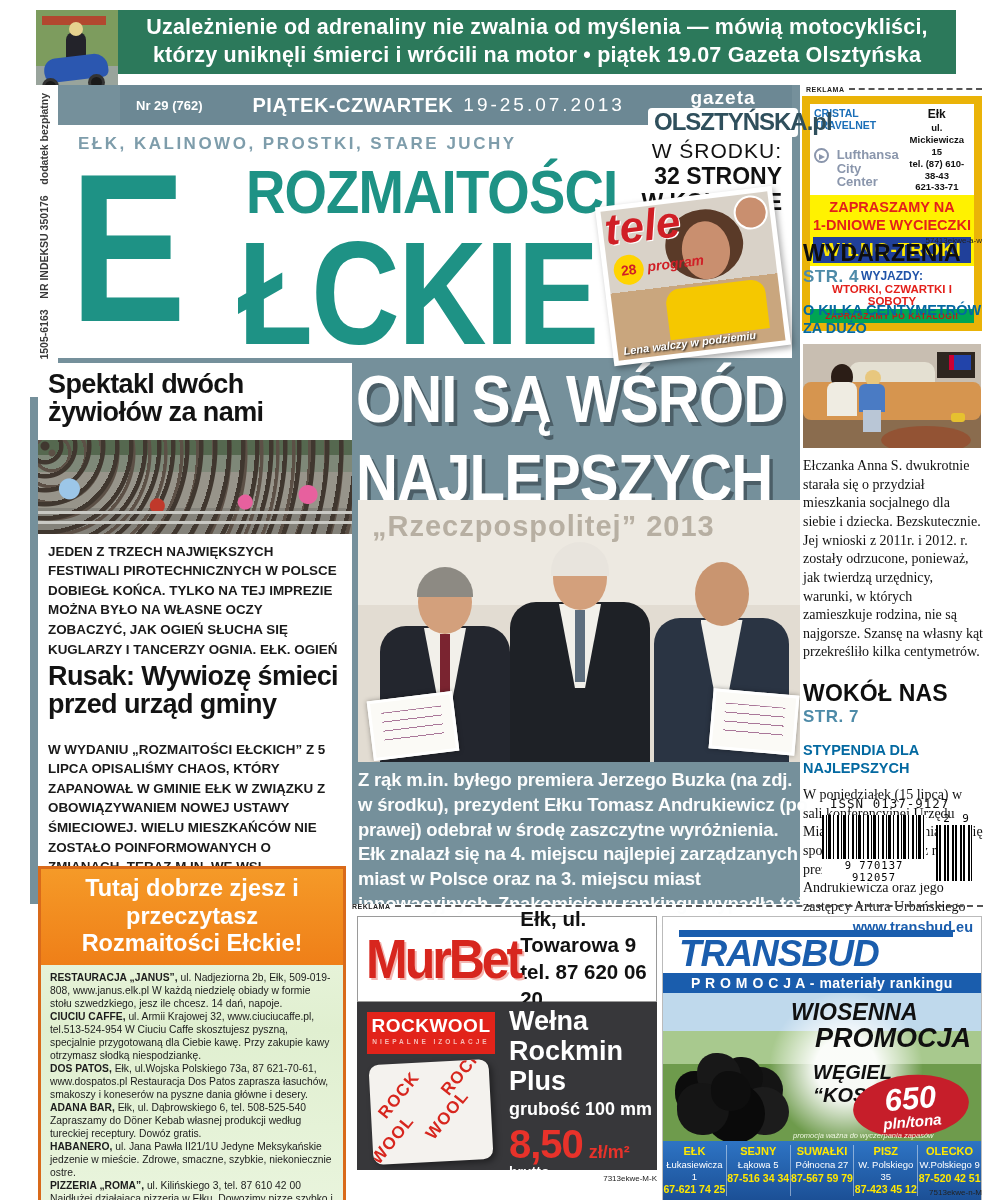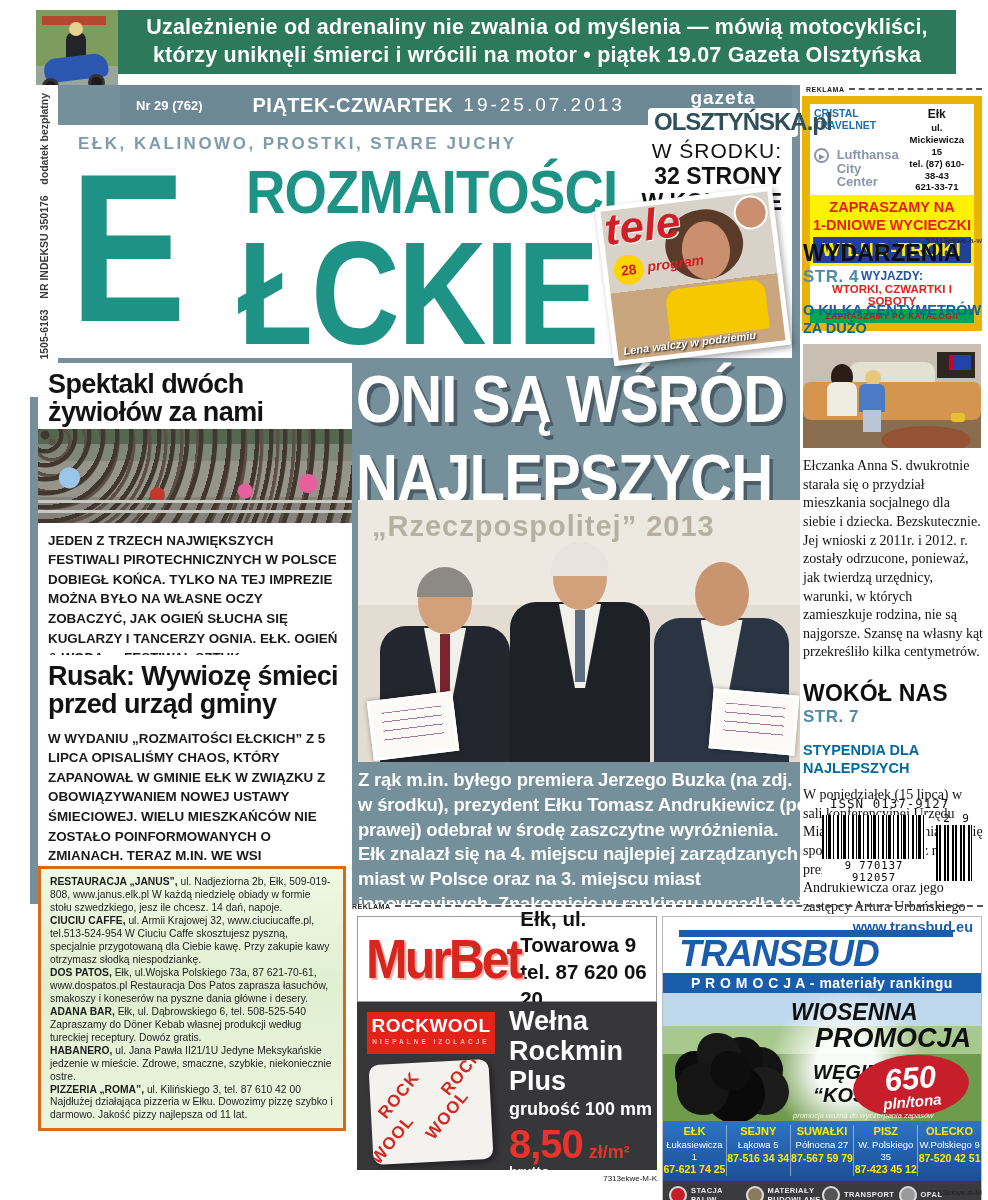--- a/index.html
+++ b/index.html
@@ -133,21 +133,21 @@
     font-family:"DejaVu Sans Mono",monospace;font-size:10.5px;letter-spacing:1px;color:#000;}
   .bc-addon{position:relative;width:36px;height:56px;margin-top:10px;
     background:repeating-linear-gradient(90deg,#000 0 2px,#fff 2px 3px,#000 3px 5px,#fff 5px 8px);}
   .bc-addon-num{position:absolute;top:-13px;right:0;font-family:"DejaVu Sans Mono",monospace;
     font-size:11px;letter-spacing:3px;color:#000;}
 
   
   .article{background:#fff;width:314px;}
   .article-1{left:38px;top:363px;}
   .article-2{left:38px;top:655px;padding-bottom:6px;}
-  .a-title{padding:7px 10px 2px;font-size:27px;font-weight:800;letter-spacing:-.6px;
+  .a-title{padding:7px 10px 13px;font-size:27px;font-weight:800;letter-spacing:-.6px;
     line-height:1.05;color:#131313;}
   .a-body{padding:8px 10px 11px;font-size:13.4px;font-weight:700;line-height:1.46;color:#1a1a1a;}
   .page-ref{color:#4e8ba8;font-weight:800;letter-spacing:.5px;}
   .crowd-photo{position:relative;width:314px;height:94px;overflow:hidden;
     background-color:#8e8c82;
     background-image:
       radial-gradient(circle 11px at 86% 58%, #e7609e 0 9px, transparent 10px),
       radial-gradient(circle 9px at 66% 66%, #e7609e 0 7px, transparent 8px),
       radial-gradient(circle 12px at 10% 52%, #9cc6e8 0 10px, transparent 11px),
       radial-gradient(circle 9px at 38% 70%, #c0392b 0 7px, transparent 8px),
@@ -217,21 +217,21 @@
 
   
   .transbud{left:662px;top:916px;width:320px;border:1px solid #bbb;background:#fff;}
   .tb-top{position:relative;height:56px;background:#fff;}
   .tb-web{position:absolute;right:8px;top:2px;color:#1a5dad;font-weight:800;font-size:14.5px;}
   .tb-bar{position:absolute;left:16px;top:13px;width:274px;height:7px;background:#1a5dad;}
   .tb-logo{position:absolute;left:16px;top:18px;font-size:37px;font-weight:900;font-style:italic;
     color:#1a5dad;letter-spacing:-1px;line-height:1;}
   .tb-band{background:#1a5dad;color:#fff;text-align:center;font-size:14px;font-weight:700;
     letter-spacing:.5px;padding:2px 0;}
-  .tb-photo{position:relative;height:128px;overflow:hidden;
+  .tb-photo{position:relative;height:148px;overflow:hidden;
     background:linear-gradient(180deg,#bfd9ec 0 26%,#a8c98e 26% 48%,#6e9b4c 48% 100%);}
   .dandelion{position:absolute;right:55px;top:0px;width:160px;height:150px;border-radius:50%;
     background:radial-gradient(circle,rgba(255,255,255,.95) 0 28%,rgba(255,255,255,.55) 46%,rgba(255,255,255,0) 70%);}
   .coal{position:absolute;left:48px;bottom:30px;width:40px;height:40px;border-radius:45% 55% 50% 50%;background:#0e0e0e;
     box-shadow:-28px 18px 0 6px #151515, 4px 22px 0 10px #0a0a0a, 34px 20px 0 4px #1c1c1c,
       -12px -16px 0 2px #181818, 12px -14px 0 0 #101010, -34px 2px 0 2px #0c0c0c,
       30px -2px 0 2px #141414, -4px 2px 0 8px #111;}
   .tb-promo1{position:absolute;left:128px;top:6px;font-size:23px;font-weight:900;font-style:italic;color:#101010;}
   .tb-promo2{position:absolute;left:152px;top:30px;font-size:27px;font-weight:900;font-style:italic;color:#101010;}
   .tb-prod{position:absolute;left:150px;top:68px;font-size:20px;font-weight:900;font-style:italic;color:#101010;}
@@ -441,20 +441,24 @@
   </div>
 
   <div class="abs lead-caption"><span>Z rąk m.in. byłego premiera Jerzego Buzka (na zdj. w środku), prezydent Ełku Tomasz Andrukiewicz (po prawej) odebrał w środę zaszczytne wyróżnienia. Ełk znalazł się na 4. miejscu najlepiej zarządzanych miast w Polsce oraz na 3. miejscu miast innowacyjnych. Znakomicie w rankingu wypadła też gmina Stare Juchy (na zdj. sekretarz gminy Jarosław Franczuk). </span><span class="page-ref">STR. 3</span></div>
 
   <div class="abs reklama-line rl-bottom">
     <span class="reklama-label">REKLAMA</span>
     <span class="reklama-dash"></span>
   </div>
 
   <div class="abs food-box">
+    <div class="fb-head">
+      <div>Tutaj dobrze zjesz i przeczytasz</div>
+      <div>Rozmaitości Ełckie!</div>
+    </div>
     <div class="fb-body">
       <div class="fb-entries">
 
           <div class="entry"><b>RESTAURACJA „JANUS”,</b><span> ul. Nadjeziorna 2b, Ełk, 509-019-808, www.janus.elk.pl W każdą niedzielę obiady w formie stołu szwedzkiego, jesz ile chcesz. 14 dań, napoje.</span></div>
 
           <div class="entry"><b>CIUCIU CAFFE,</b><span> ul. Armii Krajowej 32, www.ciuciucaffe.pl, tel.513-524-954 W Ciuciu Caffe skosztujesz pyszną, specjalnie przygotowaną dla Ciebie kawę. Przy zakupie kawy otrzymasz słodką niespodziankę.</span></div>
 
           <div class="entry"><b>DOS PATOS,</b><span> Ełk, ul.Wojska Polskiego 73a, 87 621-70-61, www.dospatos.pl Restauracja Dos Patos zaprasza łasuchów, smakoszy i koneserów na pyszne dania główne i desery.</span></div>
 
           <div class="entry"><b>ADANA BAR,</b><span> Ełk, ul. Dąbrowskiego 6, tel. 508-525-540 Zapraszamy do Döner Kebab własnej produkcji według tureckiej receptury. Dowóz gratis.</span></div>

